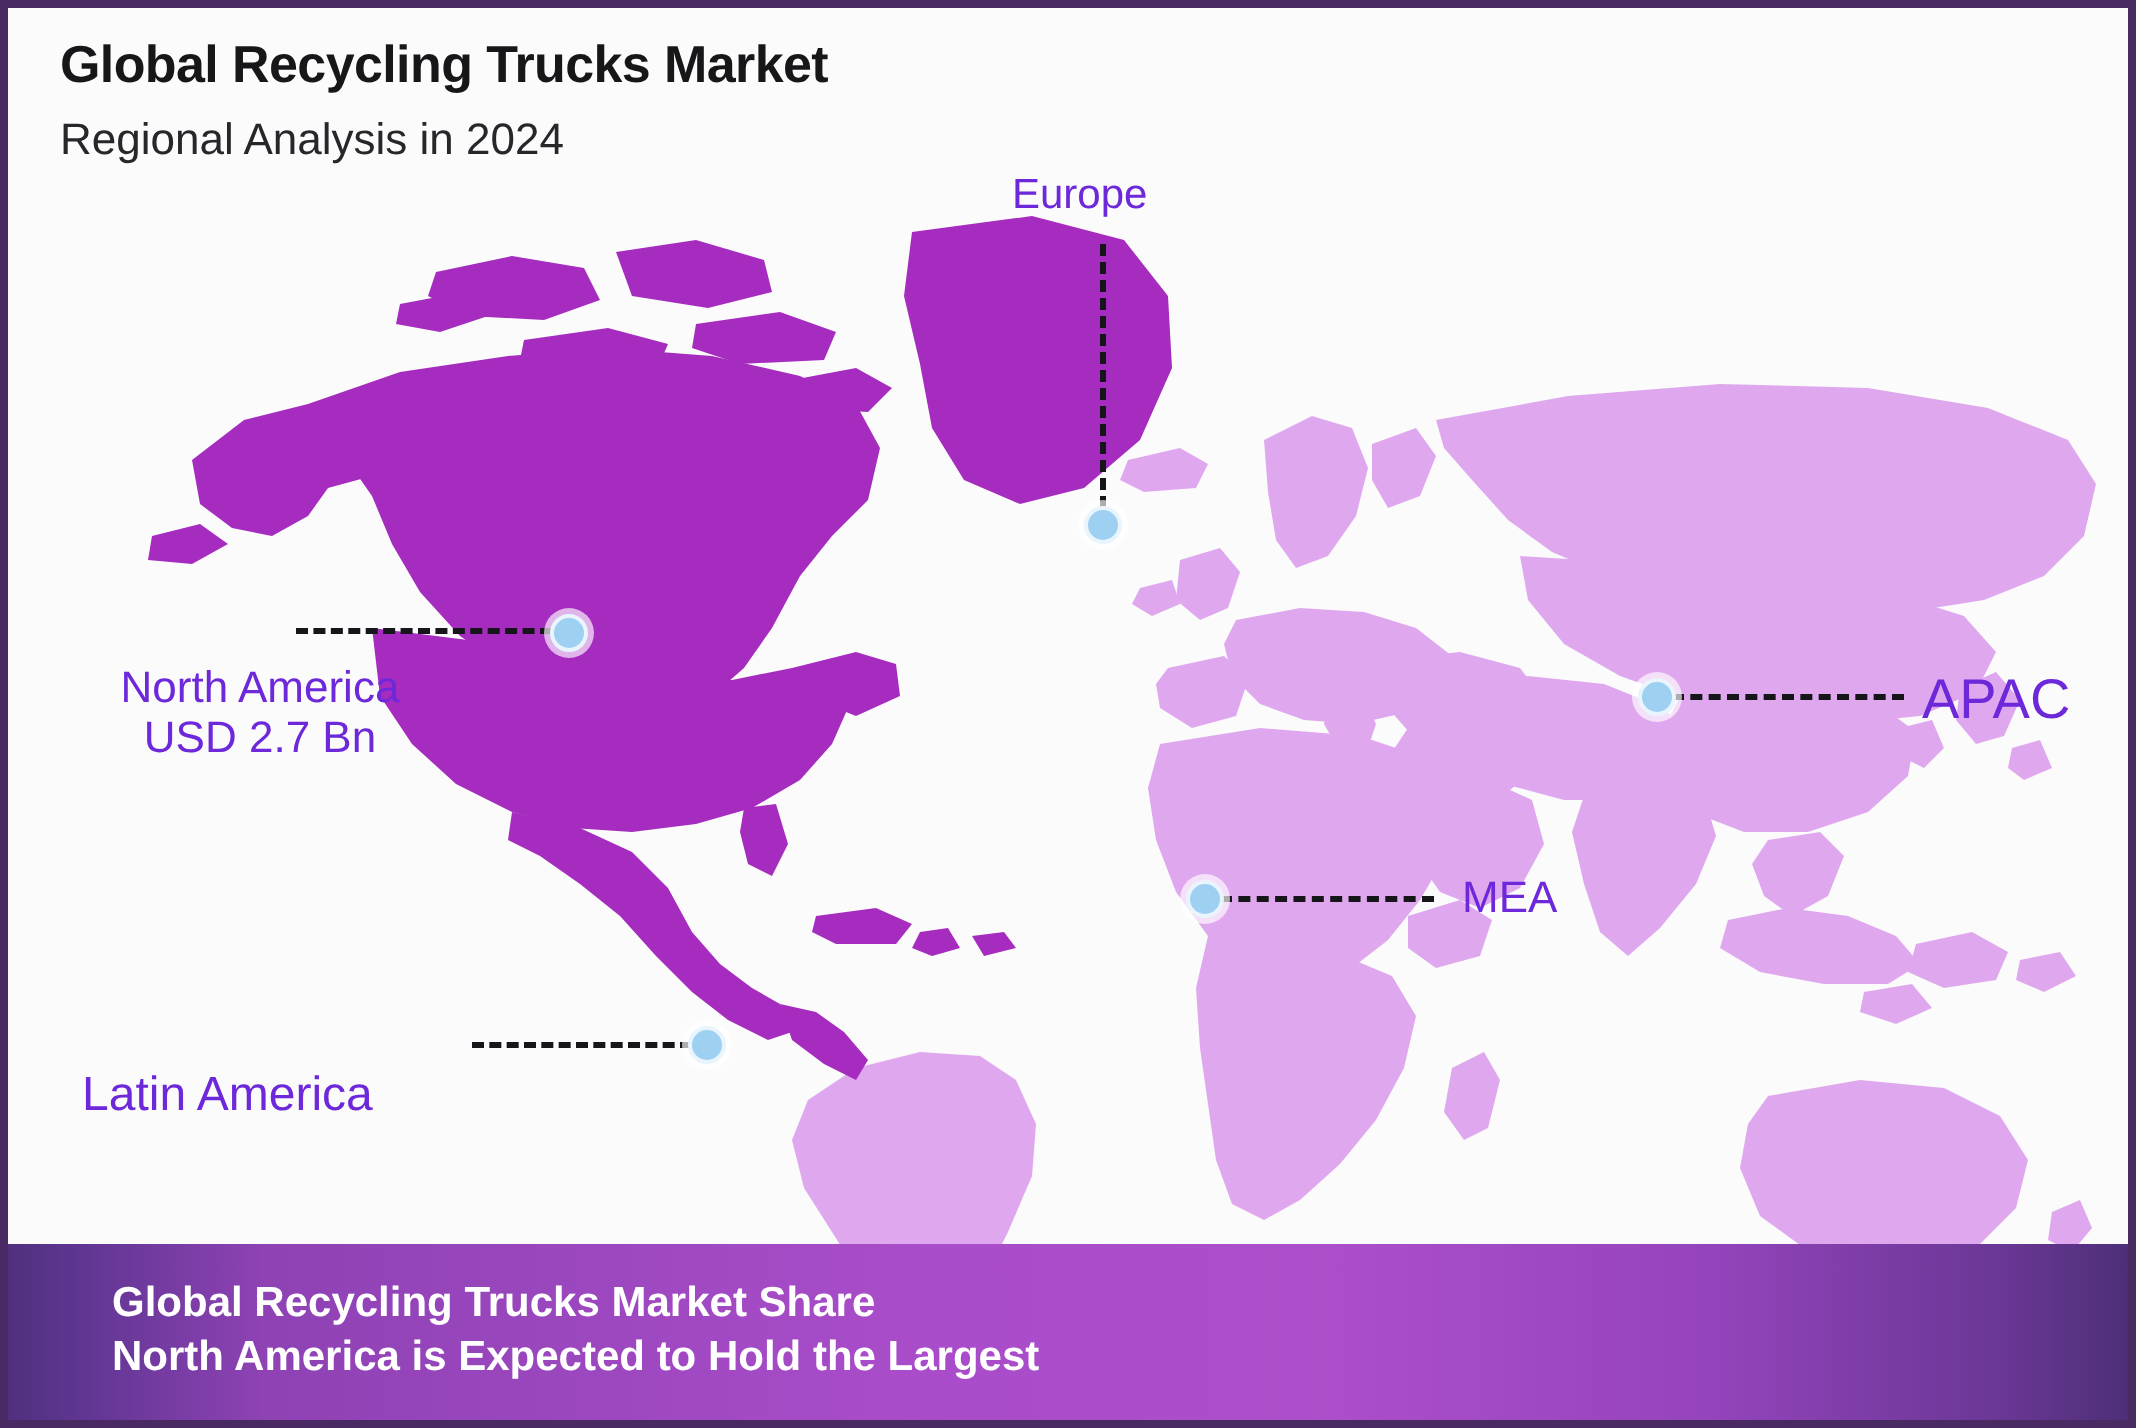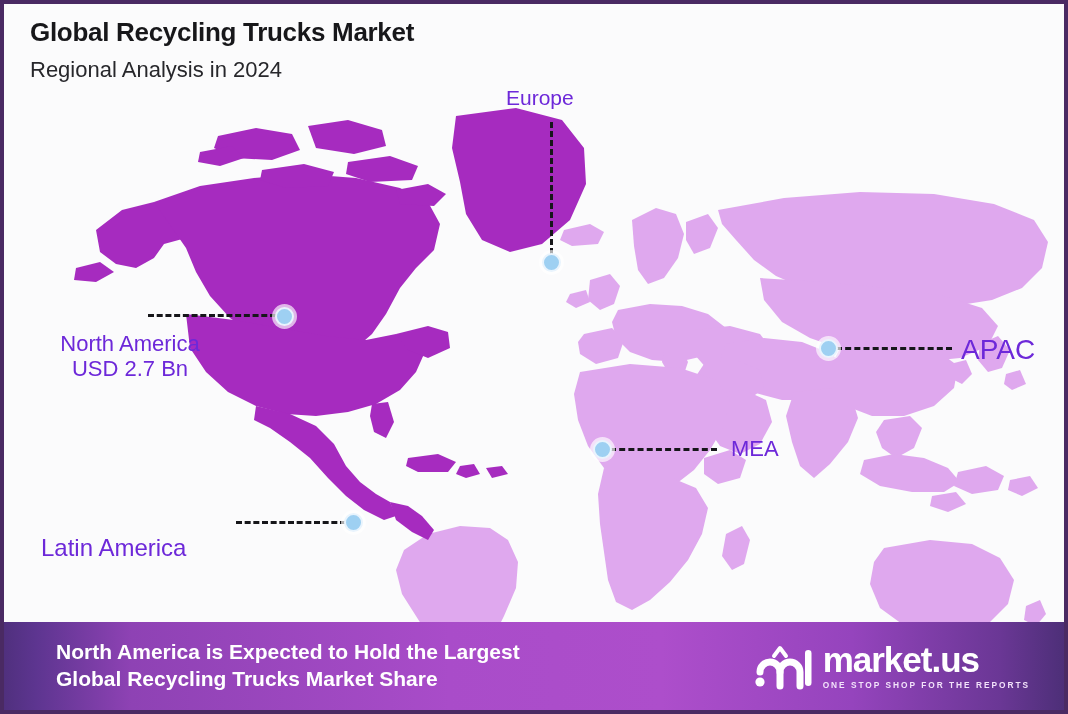--- a/index.html
+++ b/index.html
@@ -283,32 +283,19 @@
   </div>
 
   <div class="callout-label" id="lbl-apac">APAC</div>
 
   <div class="callout-label" id="lbl-mea">MEA</div>
 
   <div class="callout-label" id="lbl-latam">Latin America</div>
 
   <div id="banner">
     <div id="banner-text">
+      <div>Global Recycling Trucks Market Share</div>
       <div>North America is Expected to Hold the Largest</div>
-      <div>Global Recycling Trucks Market Share</div>
     </div>
 
-    <div id="logo">
-      <svg id="logo-mark" width="62" height="48" viewBox="0 0 62 48" fill="none">
-        <path d="M10 30 A10 10 0 0 1 30 30 L30 44" stroke="#ffffff" stroke-width="7" stroke-linecap="round" fill="none"></path>
-        <path d="M30 30 A10 10 0 0 1 50 30 L50 44" stroke="#ffffff" stroke-width="7" stroke-linecap="round" fill="none"></path>
-        <circle cx="10" cy="40" r="4.6" fill="#ffffff"></circle>
-        <rect x="55" y="8" width="6.5" height="36" rx="3.2" fill="#ffffff"></rect>
-        <path d="M24 14 L30 6 L36 14" stroke="#ffffff" stroke-width="4" stroke-linecap="round" stroke-linejoin="round" fill="none"></path>
-      </svg>
-      <div id="logo-type">
-        <span id="logo-word">market.us</span>
-        <span id="logo-tag">ONE STOP SHOP FOR THE REPORTS</span>
-      </div>
-    </div>
   </div>
 
 </div>
 
 </body></html>

